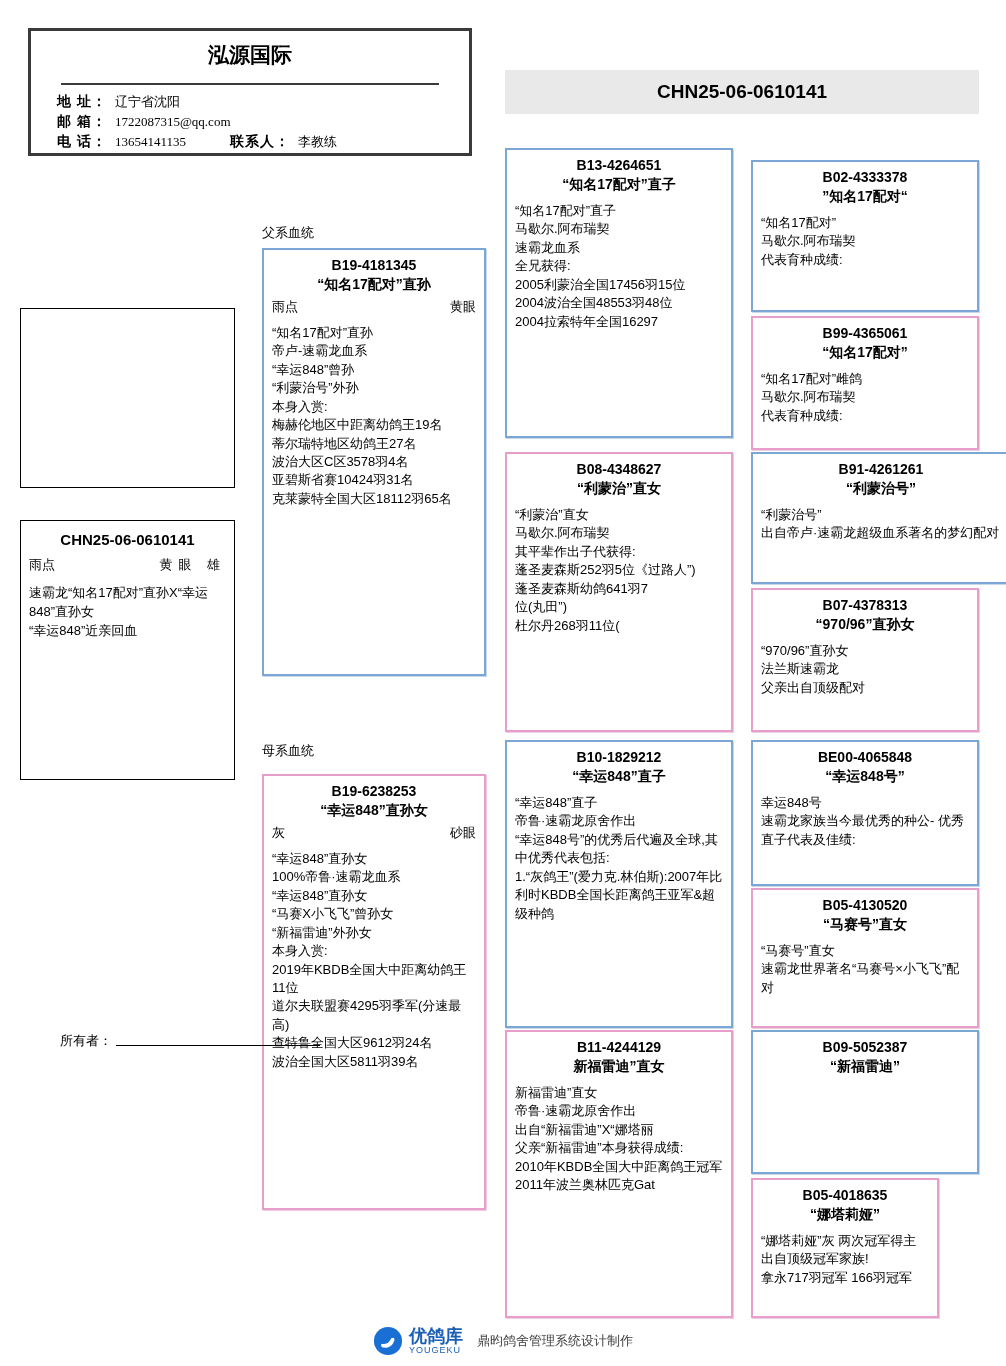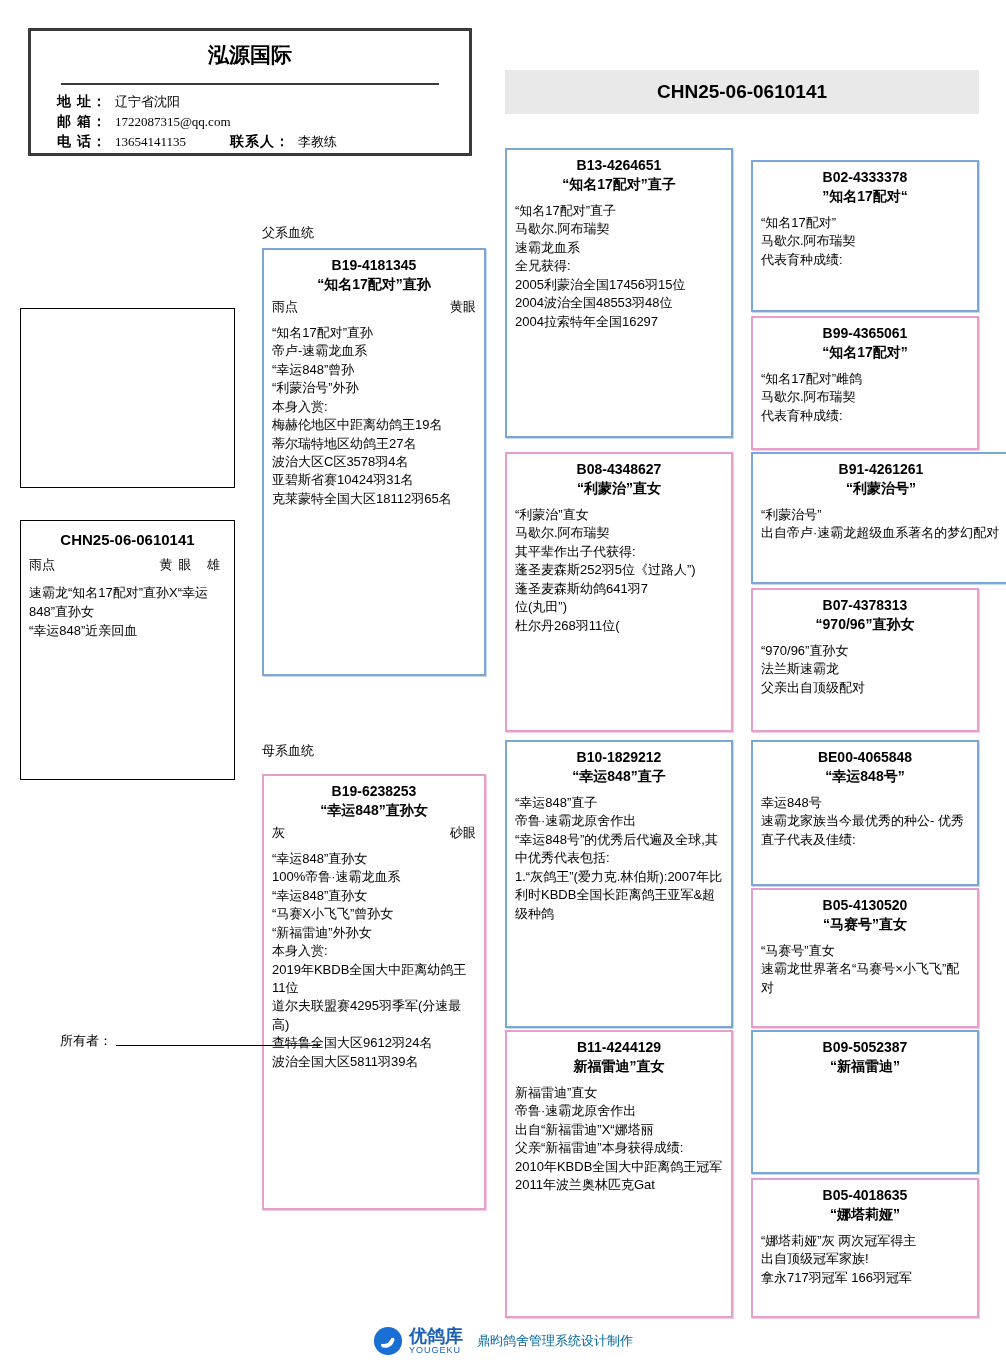--- a/index.html
+++ b/index.html
@@ -92,33 +92,33 @@
   #g2-4 { left: 505px; top: 1030px; width: 228px; height: 288px; }
 
   
   #g3-1 { left: 751px; top: 160px; width: 228px; height: 152px; }
   #g3-2 { left: 751px; top: 316px; width: 228px; height: 134px; }
   #g3-3 { left: 751px; top: 452px; width: 260px; height: 132px; }
   #g3-4 { left: 751px; top: 588px; width: 228px; height: 144px; }
   #g3-5 { left: 751px; top: 740px; width: 228px; height: 146px; }
   #g3-6 { left: 751px; top: 888px; width: 228px; height: 140px; }
   #g3-7 { left: 751px; top: 1030px; width: 228px; height: 144px; }
-  #g3-8 { left: 751px; top: 1178px; width: 228px; height: 140px; }
+  #g3-8 { left: 751px; top: 1178px; width: 188px; height: 140px; }
 
   
   #owner-row { left: 60px; top: 1024px; width: 260px; display:flex; align-items:flex-start; font-size: 13px; margin-top: 8px;}
   #owner-line { flex: 1; border-bottom: 1px solid #000; height: 14px; margin-left: 4px; }
 
   
   #footer { left: 0; top: 1316px; width: 1006px; height: 50px; display:flex; align-items:center; justify-content:center; }
   #logo-mark { width: 30px; height: 30px; margin-right: 6px; }
   #logo-text { display:flex; flex-direction: column; line-height: 1.05; margin-right: 14px; }
   #logo-cn { font-size: 18px; font-weight: bold; color: #1a5fb4; }
   #logo-en { font-size: 9px; color: #1a5fb4; letter-spacing: 1px; }
-  #footer-note { font-size: 13px; color: #0369a1; }
+  #footer-note { font-size: 13px; color: #404040; }
 </style>
 </head>
 <body>
 
 <div class="abs" id="loft-box">
   <div id="loft-name">泓源国际</div>
   <div class="loft-row">
     <span class="loft-label">地 址：</span>
     <span class="loft-value">辽宁省沈阳</span>
   </div>

